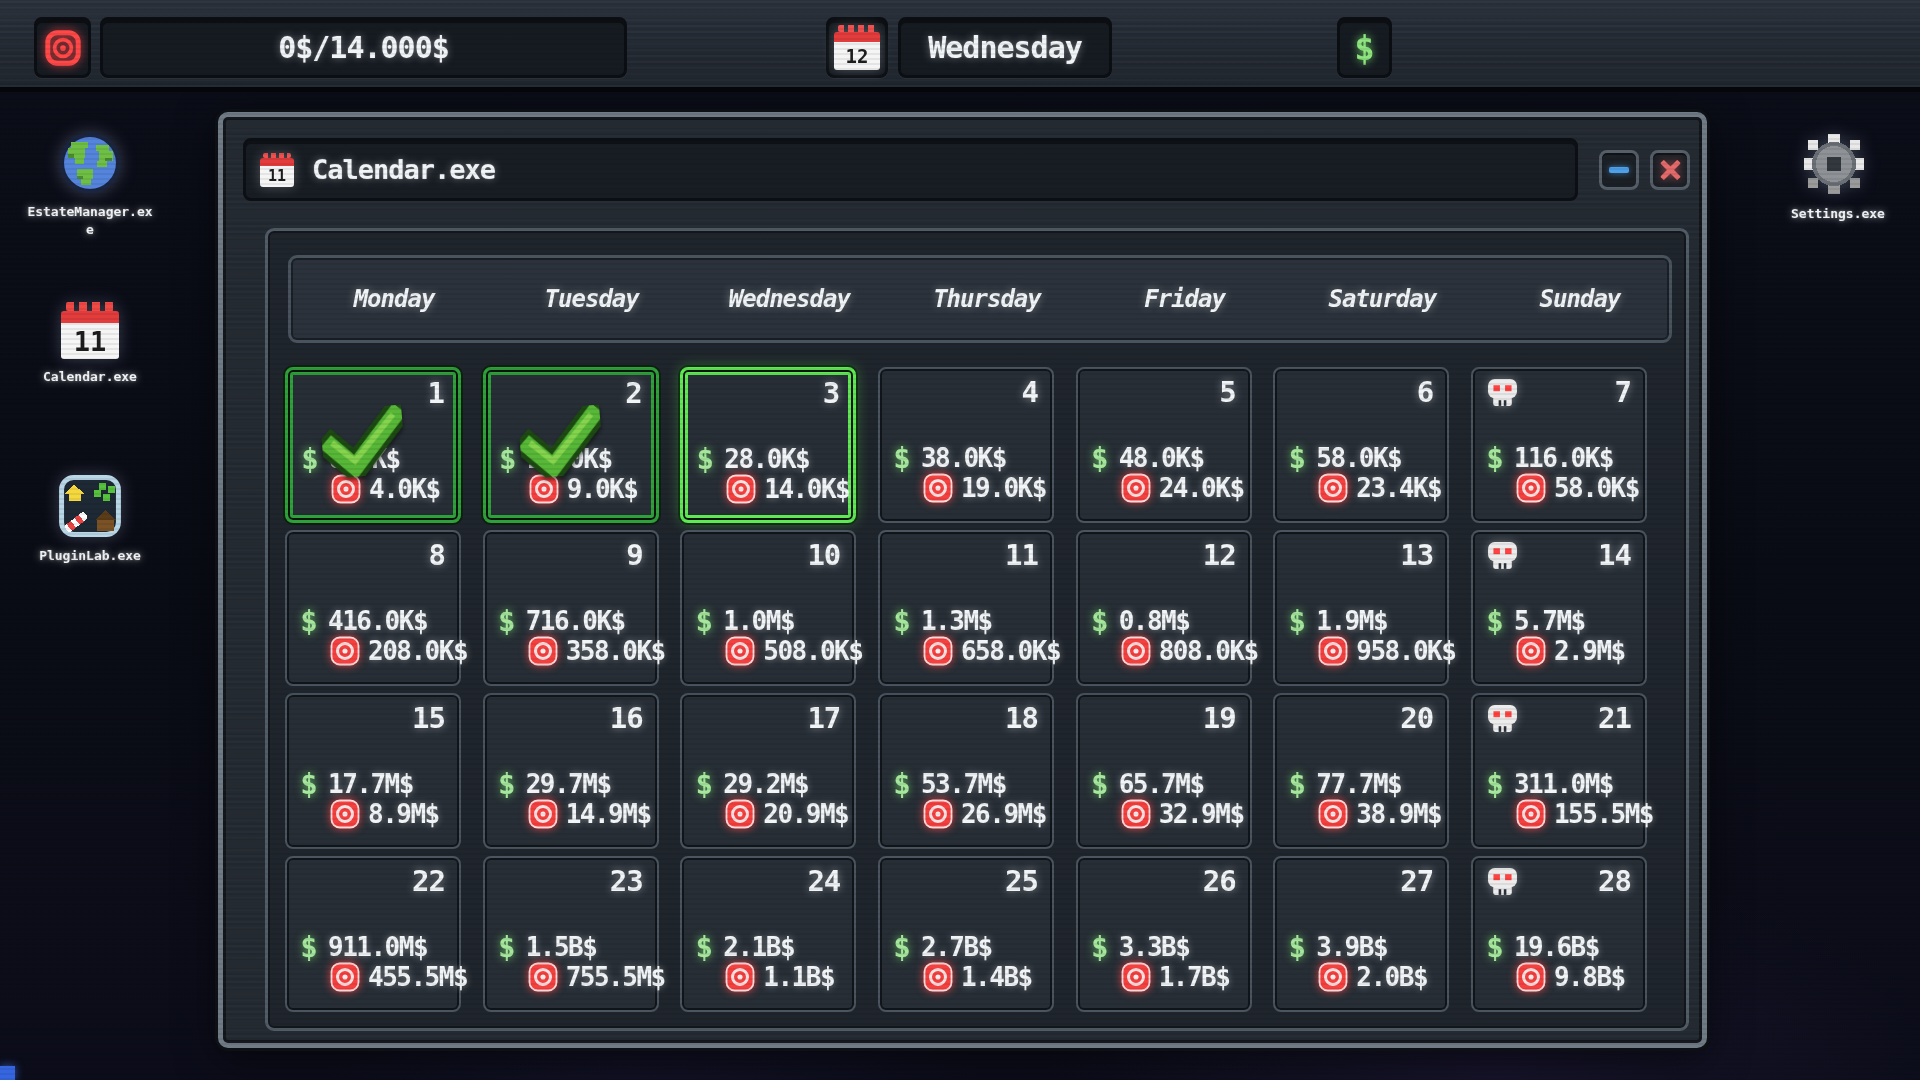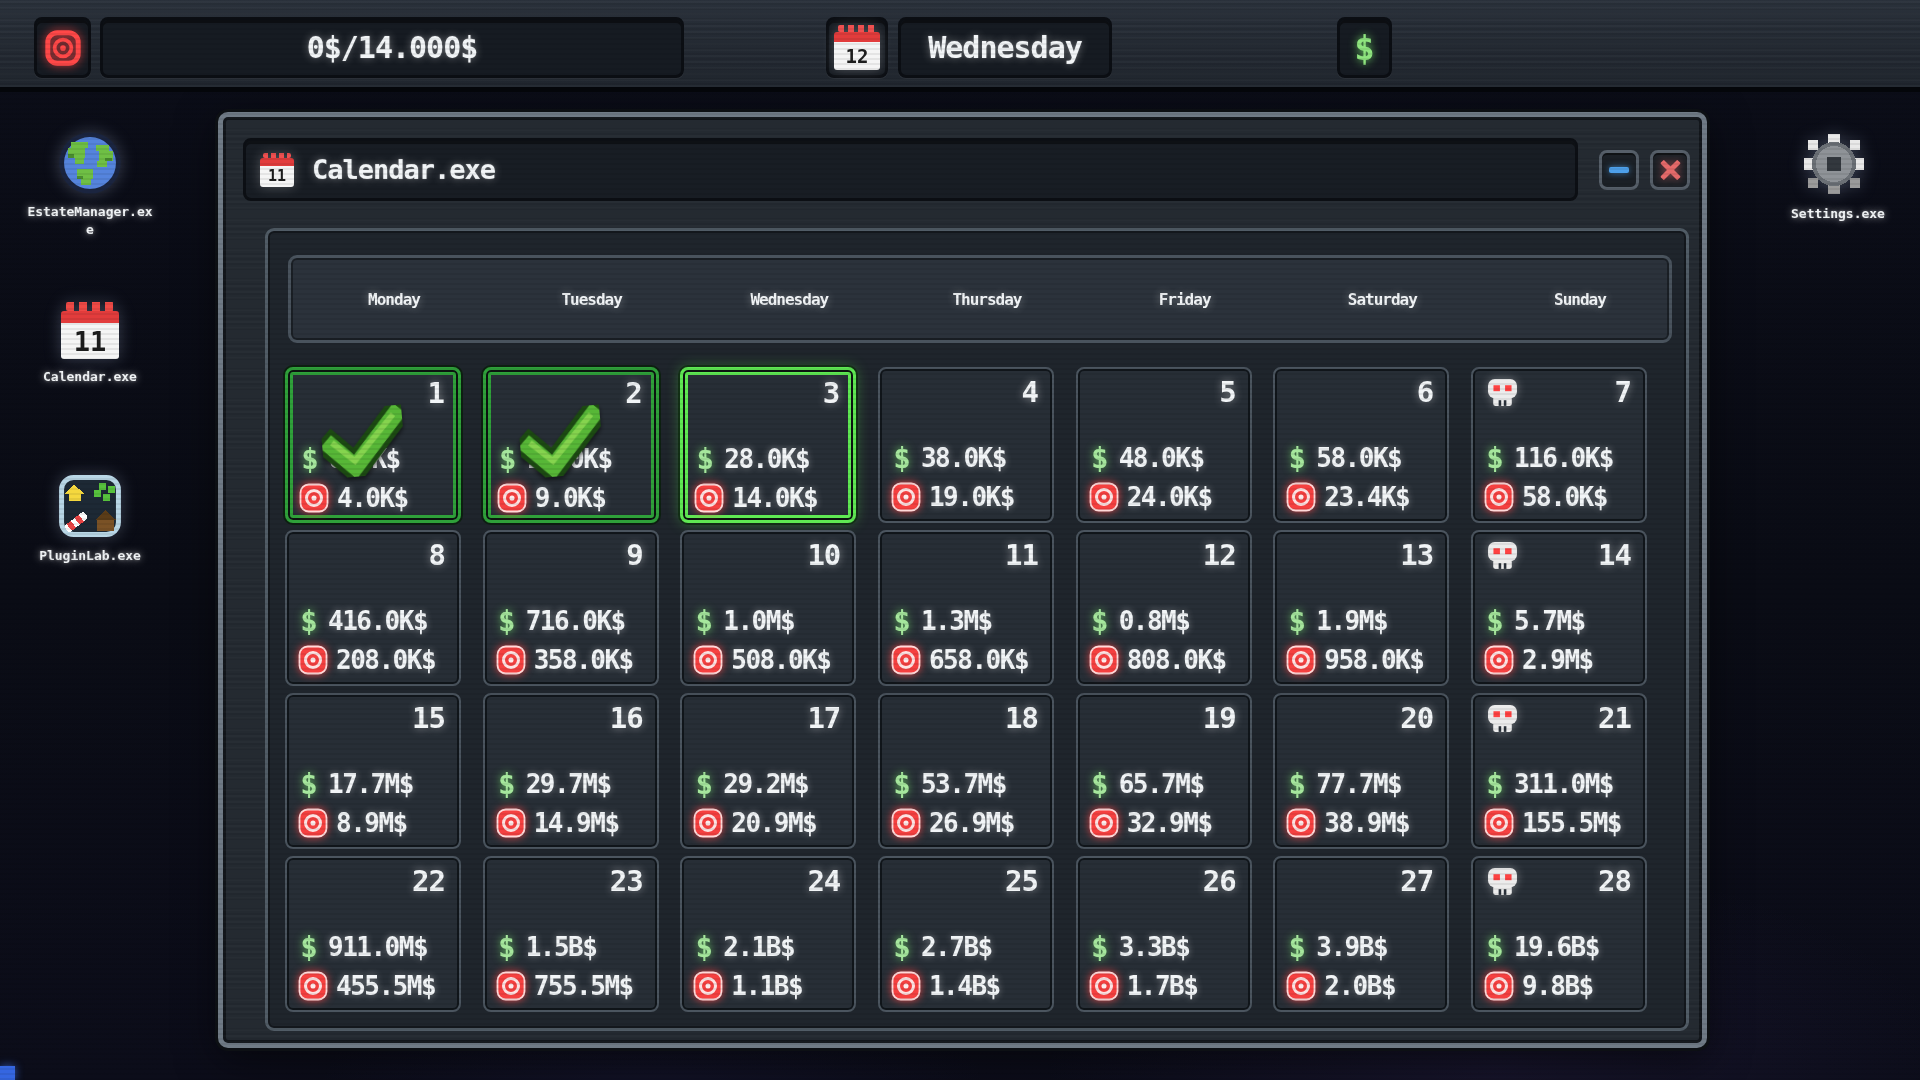--- a/index.html
+++ b/index.html
@@ -85,41 +85,41 @@
   
   .panel { position:absolute; left:42px; top:111px; width:1424px; height:803px;
     background:#1f252c; border:3px solid #515c66; border-radius:9px;
     box-shadow:inset 0 0 0 2px #13171c; }
 
   .wkheader { position:absolute; left:20px; top:24px; width:1384px; height:88px;
     background:#2b323b; border:3px solid #49535d; border-radius:9px;
     box-shadow:inset 0 0 0 2px #1a1f25; }
   .wkrow { position:absolute; left:15px; top:0; width:1362px; height:82px;
     display:grid; grid-template-columns:repeat(7,176px); justify-content:space-between; align-items:center; }
-  .wk { text-align:center; font-size:16px; letter-spacing:-1px;
-    text-shadow:0 0 8px rgba(255,255,255,.4); }
+  .wk { text-align:center; font-size:24px; letter-spacing:-1px;
+    text-shadow:0 0 8px rgba(255,255,255,.4);font-style:italic; }
 
   .grid { position:absolute; left:17px; top:136px; width:1362px;
     display:grid; grid-template-columns:repeat(7,176px); justify-content:space-between;
     grid-auto-rows:156px; row-gap:7px; }
 
   .cell { position:relative; background:#272e36; border:2px solid #4b555f; border-radius:8px;
     box-shadow:inset 0 0 0 2px rgba(10,13,17,.75); cursor:pointer; }
   .cell.completed { border:3px solid #2fa13a;
     box-shadow:0 0 0 2px #0d2011, inset 0 0 0 2px #0c1410, inset 0 0 0 5px #2fa13a; }
   .cell.current { border:3px solid #5fe953;
     box-shadow:0 0 0 2px #133016, 0 0 14px rgba(95,233,83,.4), inset 0 0 0 2px #0c1410, inset 0 0 0 5px #5fe953; }
 
   .dnum { position:absolute; top:6px; right:14px; font-size:29px; letter-spacing:-1px;
     text-shadow:0 0 8px rgba(255,255,255,.45); }
   .skull { position:absolute; top:9px; left:11px; width:37px; height:31px;
     filter:drop-shadow(0 0 5px rgba(255,255,255,.35)); }
   .vrow { position:absolute; left:11px; display:flex; align-items:center; gap:8px; height:34px; }
   .vrow.income { top:72px; }
-  .vrow.rent { top:111px; }
+  .vrow.rent { top:102px;margin-left:32px; }
   .val { font-size:26px; letter-spacing:-1.5px; text-shadow:0 0 7px rgba(255,255,255,.4); }
   .dol { width:22px; text-align:center; font-size:29px; color:#a6e79d;
     text-shadow:0 0 8px rgba(120,230,110,.75); }
   .tgt { width:30px; height:30px; }
   .check { position:absolute; left:34px; top:38px; width:82px; height:68px; z-index:2;
     transform:rotate(-5deg); filter:drop-shadow(0 3px 2px rgba(0,0,0,.5)); }
 
   .taskbar-peek { position:absolute; left:0; bottom:0; width:15px; height:14px; background:#3566e0;
     box-shadow:0 0 8px rgba(60,110,230,.8); }
 </style>
@@ -129,21 +129,21 @@
 <div class="screen">
 
   <div class="topbar">
     <div class="tb-box" style="left:34px; width:57px;">
       <svg width="38" height="38" viewBox="0 0 20 20" style="filter:drop-shadow(0 0 5px rgba(255,70,70,.8));">
         <rect x="2" y="2" width="16" height="16" rx="5" fill="none" stroke="#ff4848" stroke-width="2.6"></rect>
         <circle cx="10" cy="10" r="4.4" fill="none" stroke="#ff4848" stroke-width="2"></circle>
         <circle cx="10" cy="10" r="1.5" fill="#ff4848"></circle>
       </svg>
     </div>
-    <div class="tb-box" style="left:100px; width:584px;">
+    <div class="tb-box" style="left:100px; width:527px;">
       <span class="tb-text glowtext">0$/14.000$</span>
     </div>
     <div class="tb-box" style="left:826px; width:62px;">
       <span class="cal cal-md">
         <span class="teeth"></span>
         <span class="head"></span>
         <span class="body">12</span>
       </span>
     </div>
     <div class="tb-box" style="left:898px; width:214px;">

